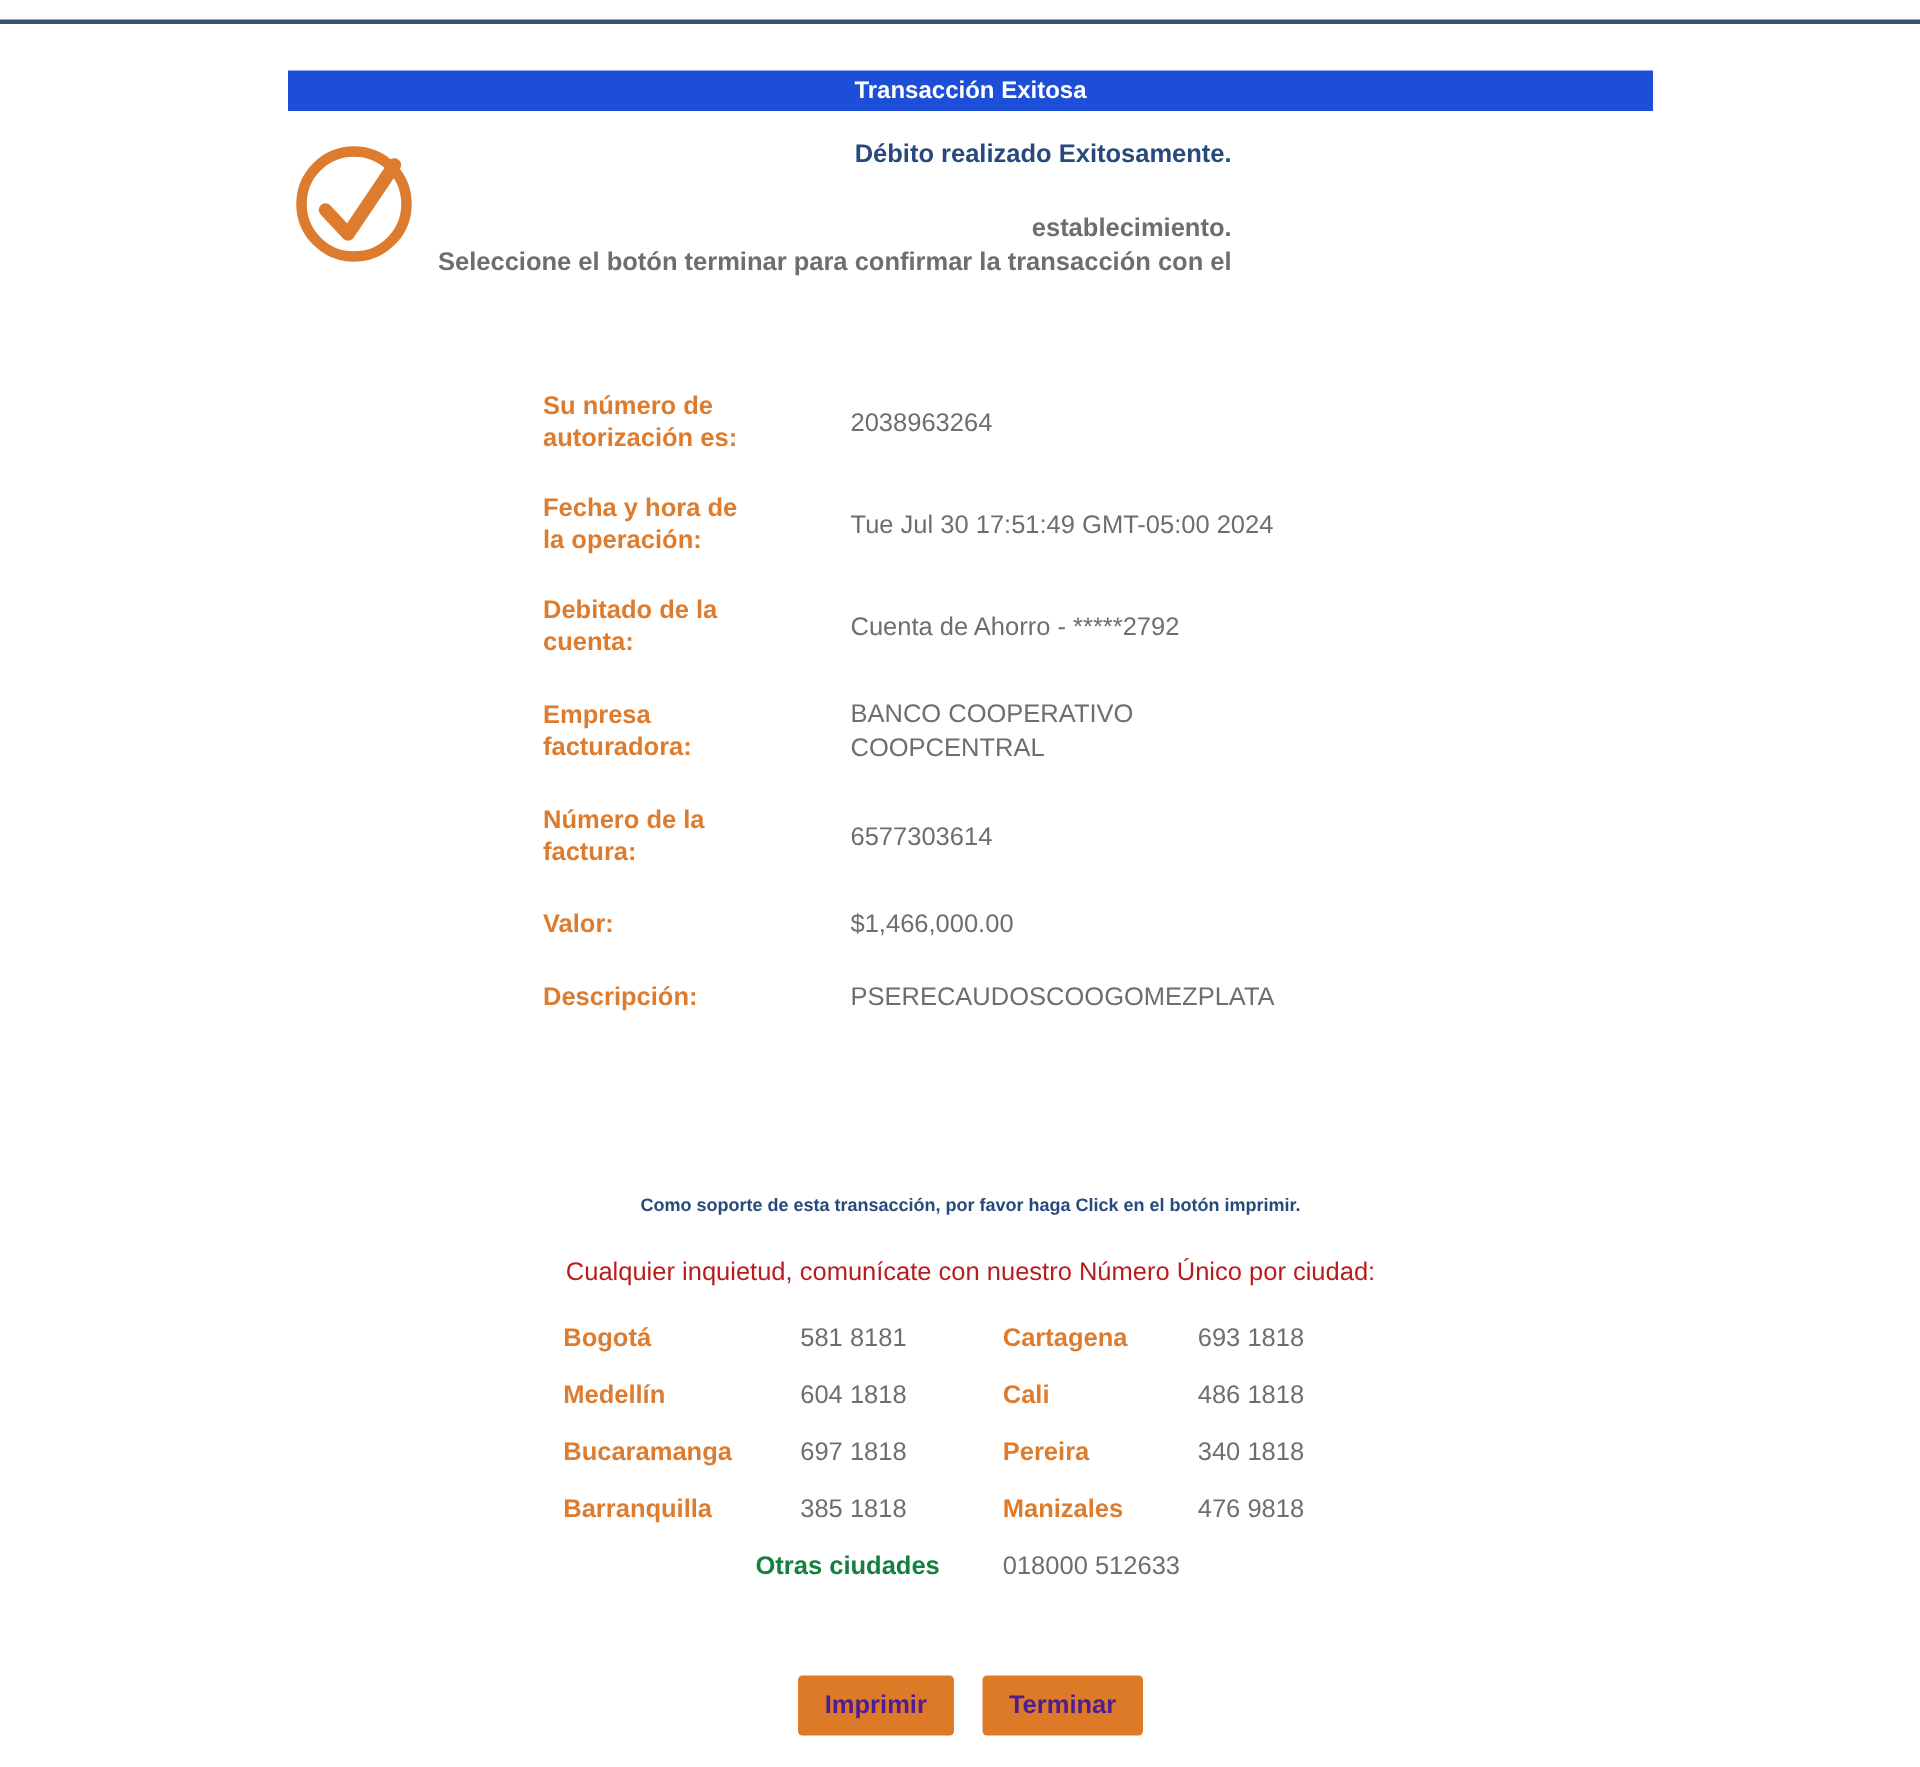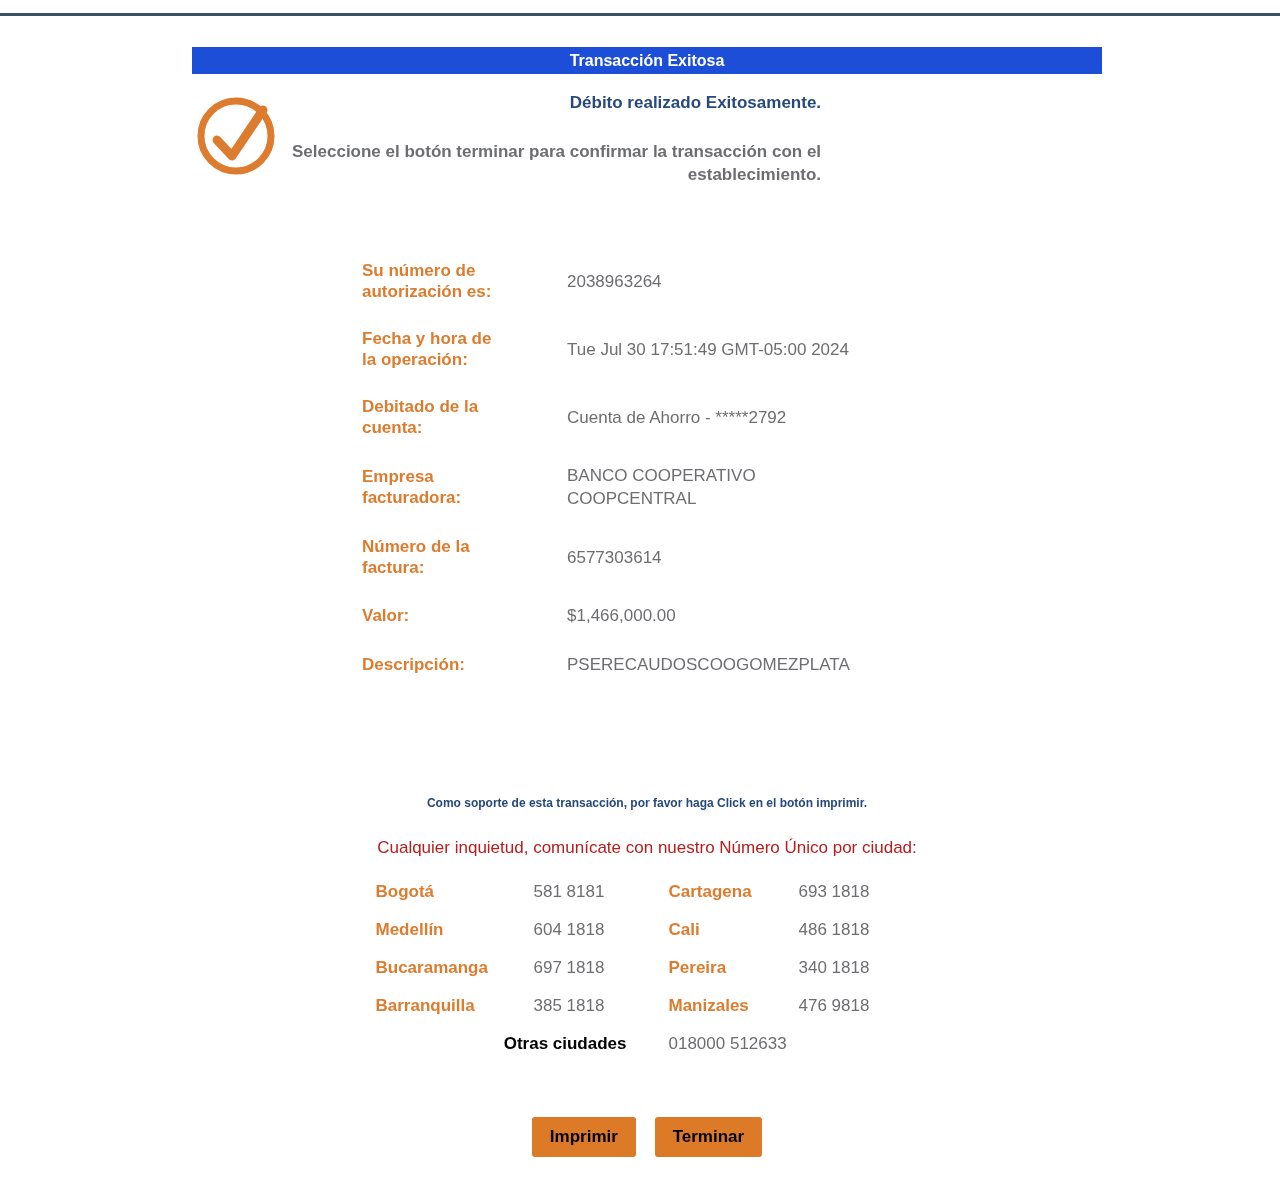--- a/index.html
+++ b/index.html
@@ -104,31 +104,31 @@
     grid-template-columns: 158px 135px 130px 120px;
     line-height: 38px;
     font-size: 17px;
   }
   .city { color: #dd7c2e; font-weight: bold; }
   .phone { color: #6d6e71; }
   .other-label {
     grid-column: 1 / 3;
     text-align: right;
     padding-right: 42px;
-    color: #000000;
+    color: #15803d;
     font-weight: bold;
   }
   .other-phone { grid-column: 3 / 5; color: #6d6e71; }
   .buttons {
     margin-top: 54px;
     text-align: center;
   }
   .btn {
     background: #dd7a28;
-    color: #000000;
+    color: #4c1d95;
     font-family: "Liberation Sans", "DejaVu Sans", sans-serif;
     font-weight: bold;
     font-size: 17px;
     border: none;
     border-radius: 3px;
     padding: 10px 18px;
     margin: 0 7px;
     cursor: pointer;
   }
 </style>
@@ -144,22 +144,22 @@
   <div class="message">
     <div class="check-wrap">
       <svg viewBox="0 0 80 80" width="80" height="80">
         <circle cx="40" cy="40" r="35" fill="none" stroke="#dd7c2e" stroke-width="7"></circle>
         <path d="M21 44 L36 60 L67 14" fill="none" stroke="#dd7c2e" stroke-width="9" stroke-linecap="round" stroke-linejoin="round"></path>
       </svg>
     </div>
     <div class="message-text">
       <p class="message-heading">Débito realizado Exitosamente.</p>
       <p class="message-sub">
+        <span>establecimiento.</span>
         <span>Seleccione el botón terminar para confirmar la transacción con el</span>
-        <span>establecimiento.</span>
       </p>
     </div>
   </div>
 
   <div class="details">
 
     <div class="detail-row">
       <div class="detail-label">
         <span>Su número de</span>
         <span>autorización es:</span>

